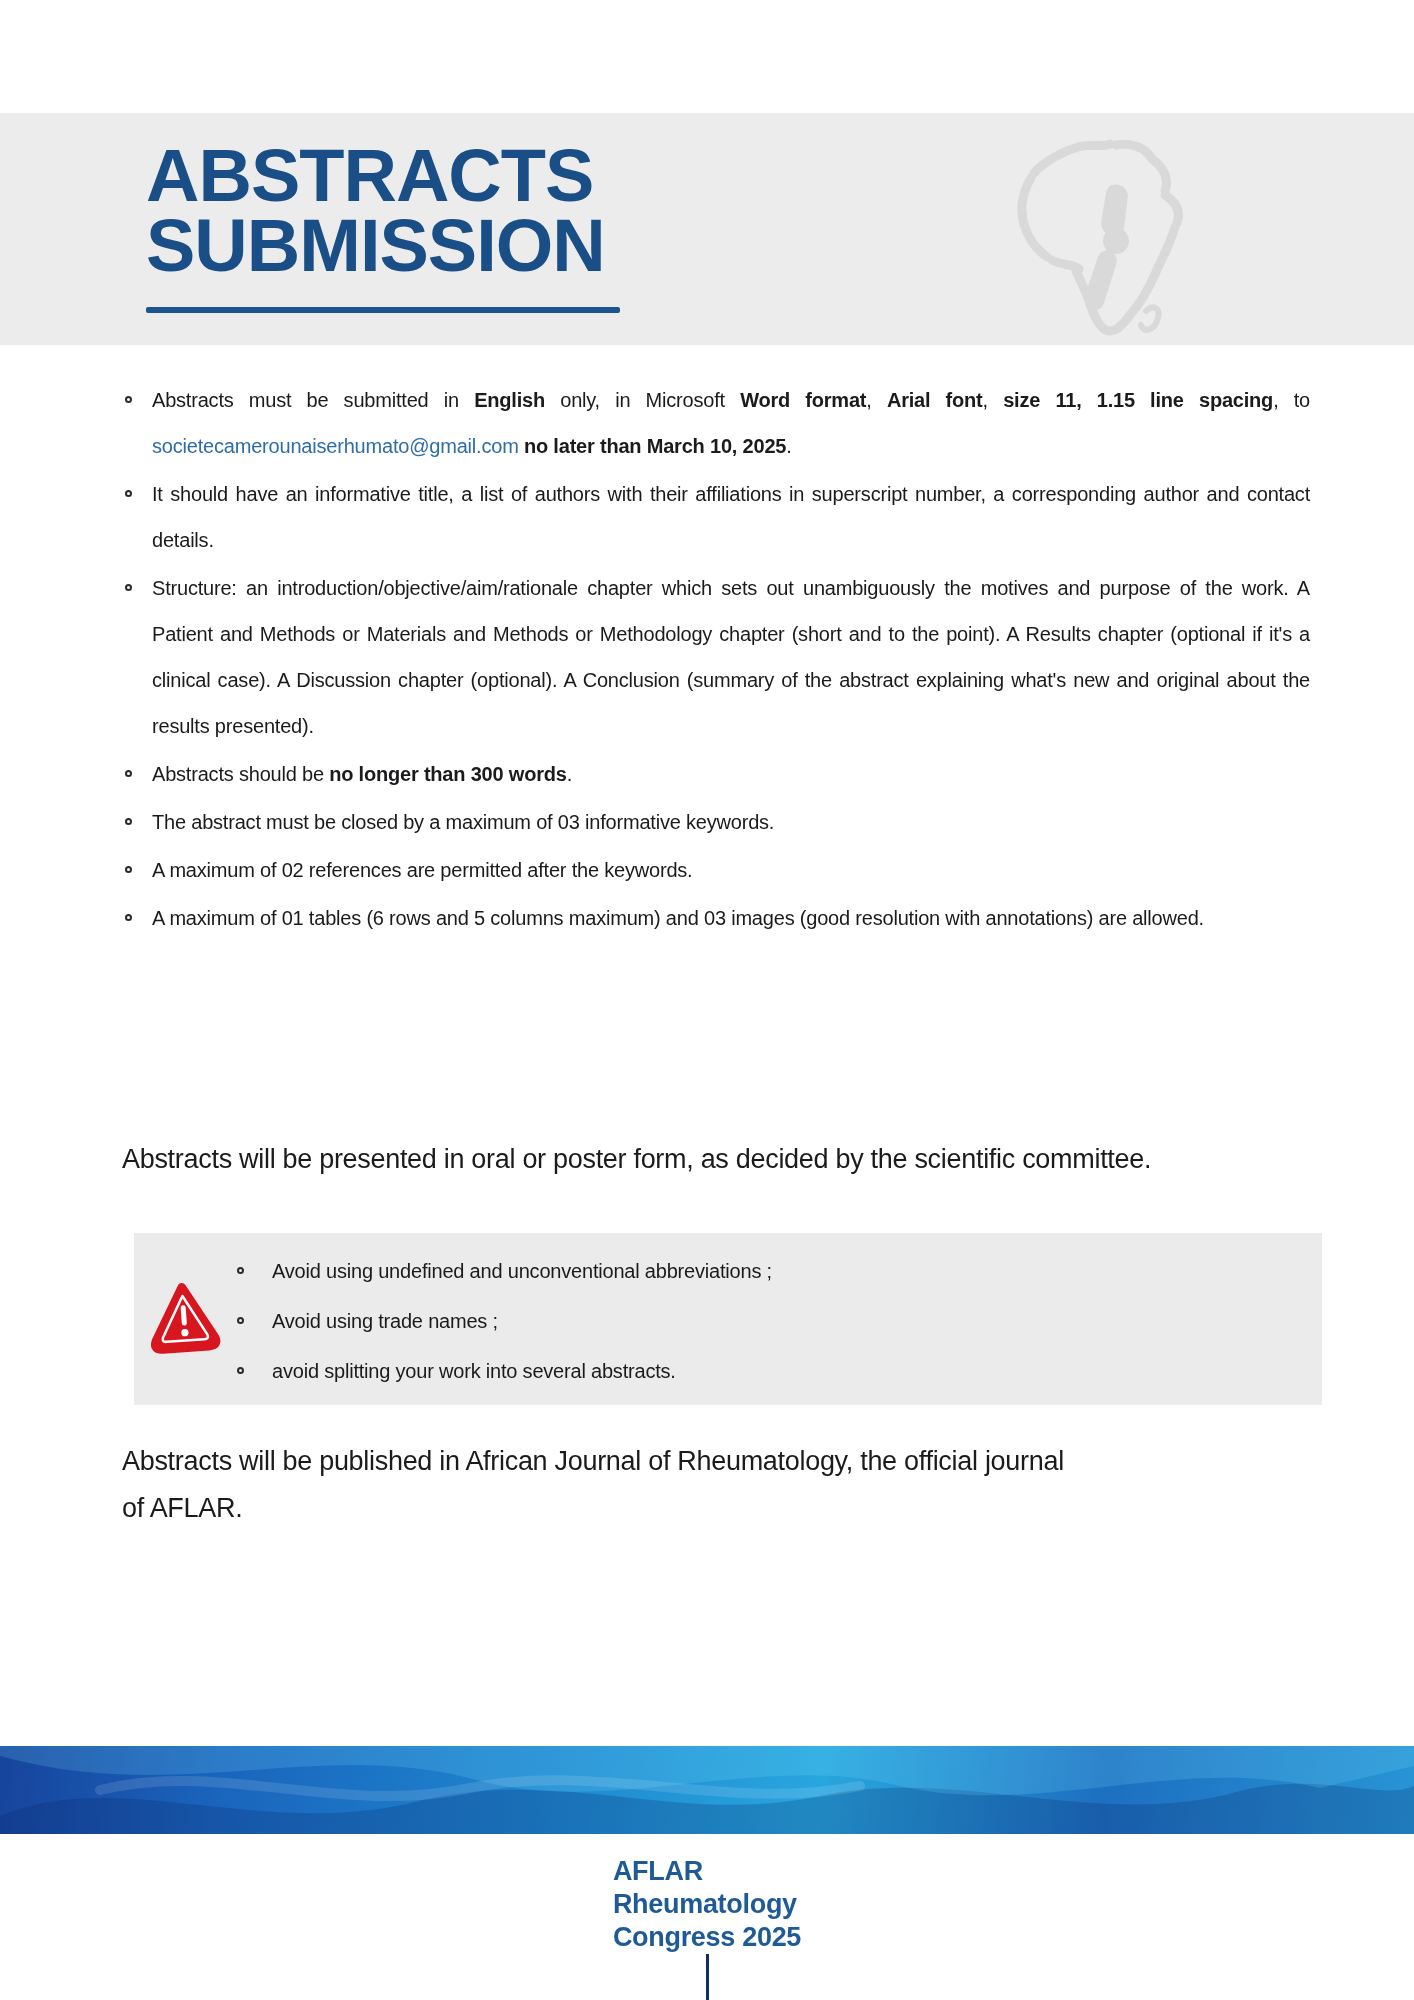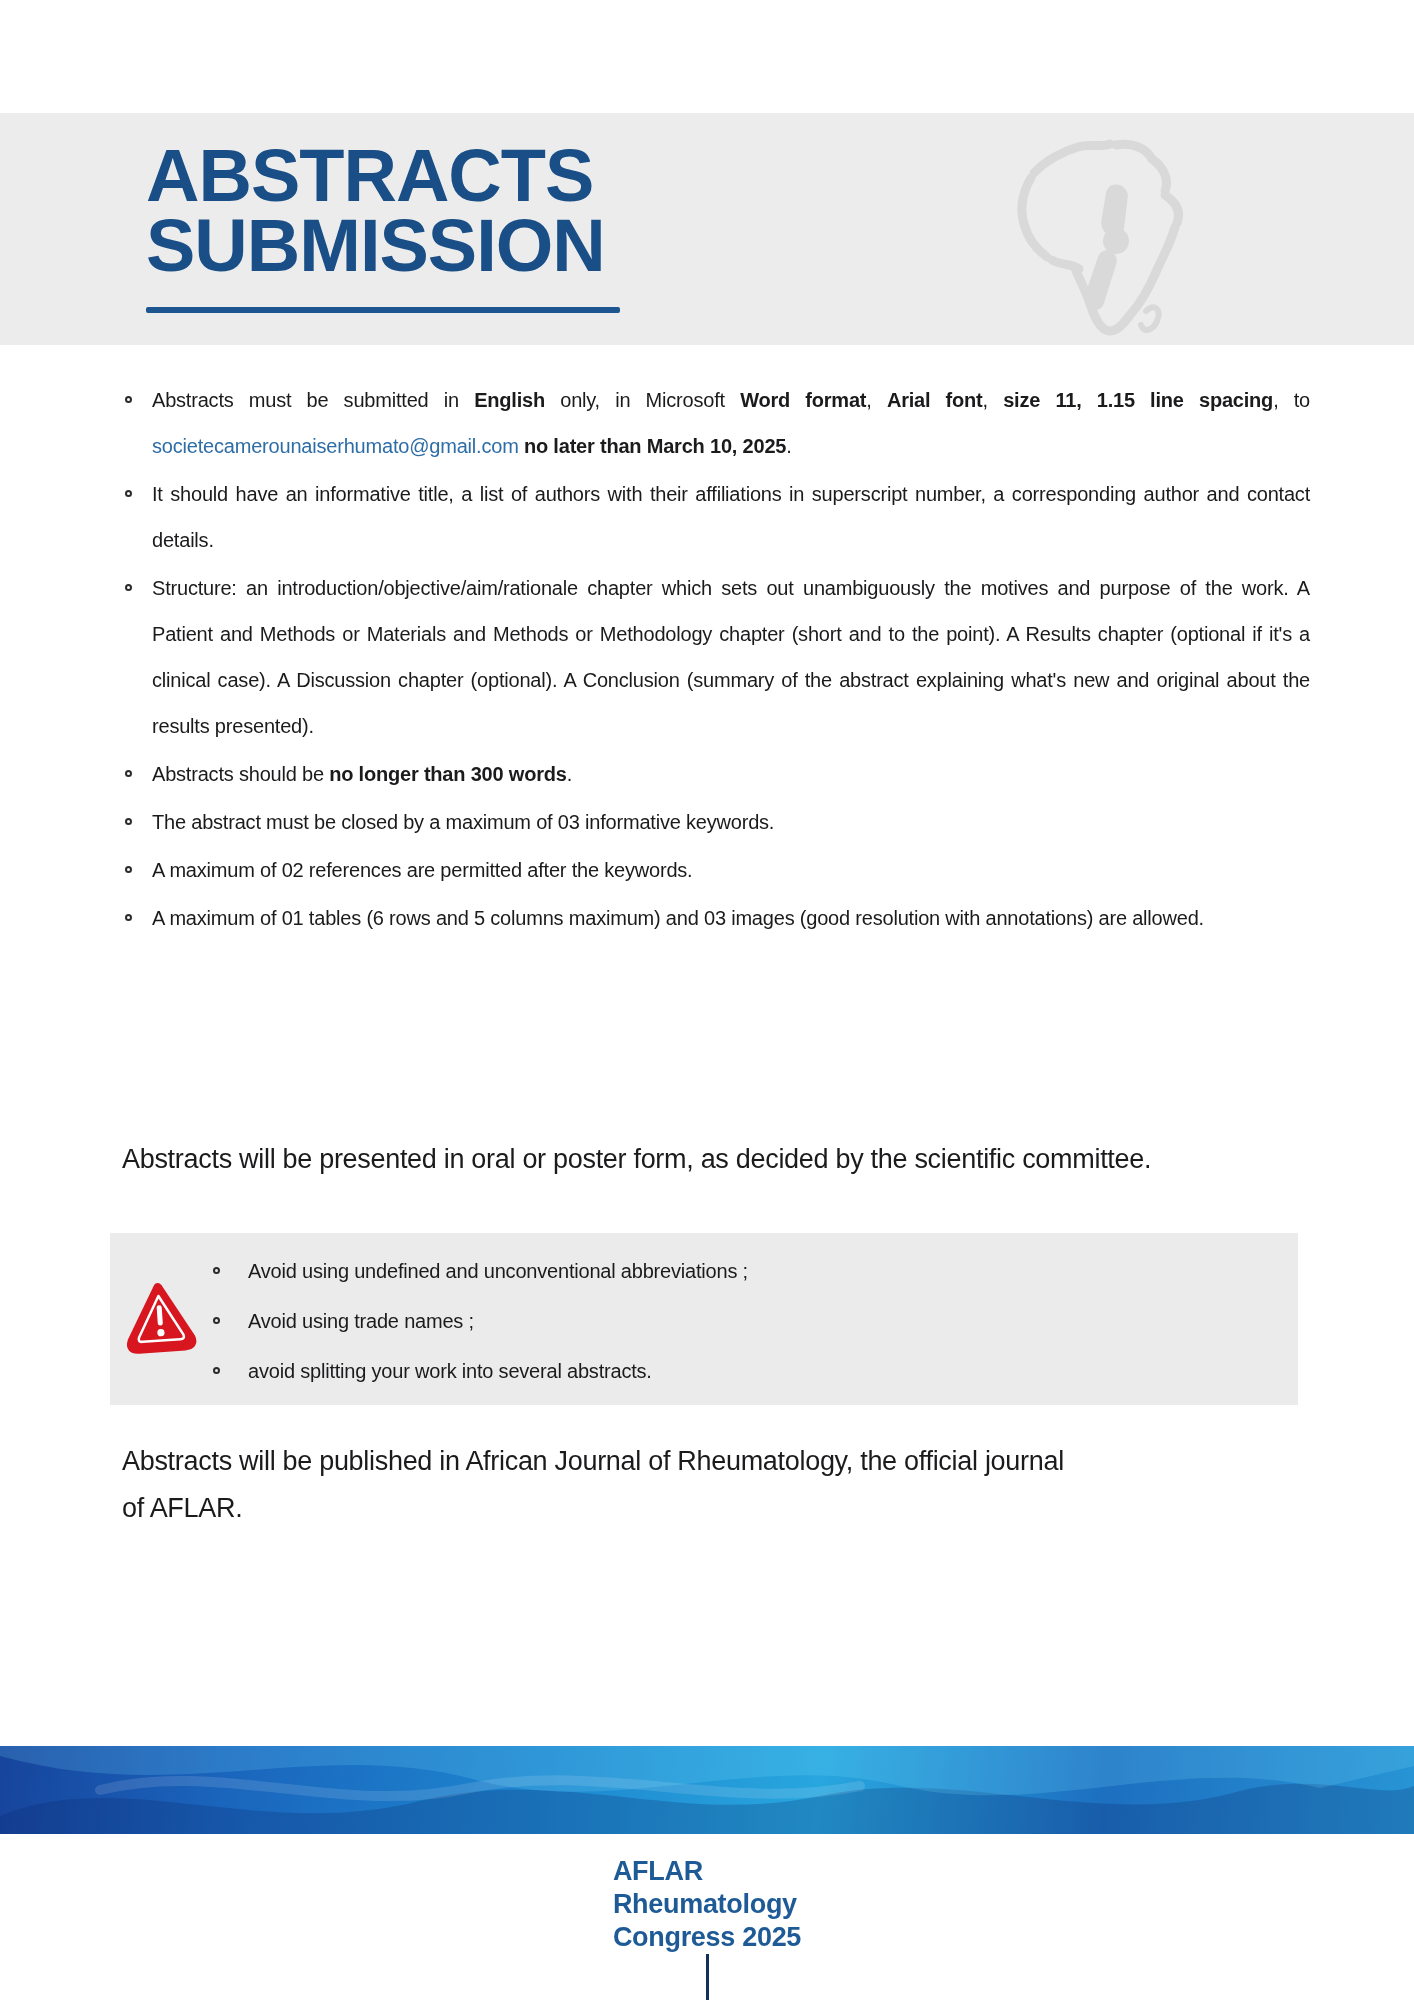--- a/index.html
+++ b/index.html
@@ -39,21 +39,21 @@
   .b { font-weight:700; }
   .link { color:#2e6da6; text-decoration:none; cursor:pointer; }
   .note {
     position:absolute; left:122px; font-size:27px; line-height:47px;
     letter-spacing:-0.3px; color:#1b1b1d;
   }
   .note-presentation { top:1122px; white-space:nowrap;margin-top:14px; }
   .note-publication { top:1438px; }
   
   .warning-box {
-    position:absolute; top:1233px; left:110px; width:1188px; height:172px;
+    position:absolute; top:1233px; left:134px; width:1188px; height:172px;
     background:#ebebeb; display:flex; align-items:center;
   }
   .warn-icon-wrap { width:100px; display:flex; justify-content:center; flex:0 0 100px; }
   .warn-list { list-style:none; padding-top:4px; }
   .warn-list li { line-height:34px; margin-bottom:16px; padding-left:38px; text-align:left; }
   .warn-list li:last-child { margin-bottom:0; }
   .warn-list .marker { top:13px; }
   
   .wave-band {
     position:absolute; top:1746px; left:0; width:100%; height:88px;

